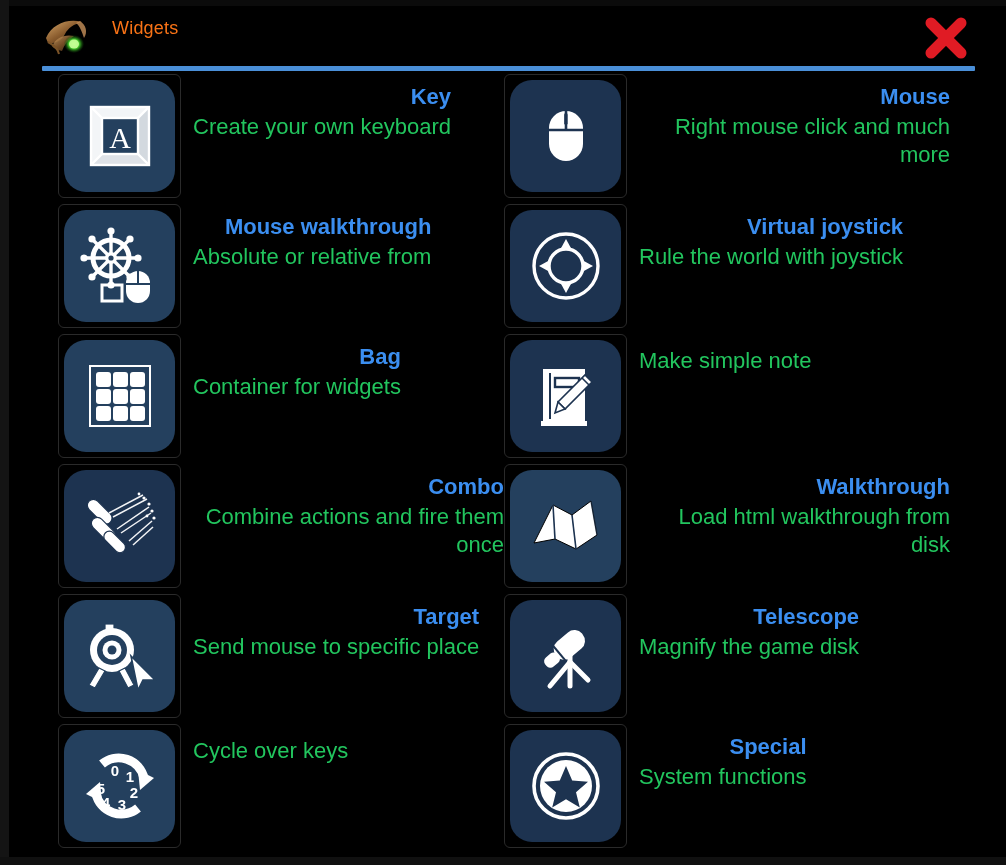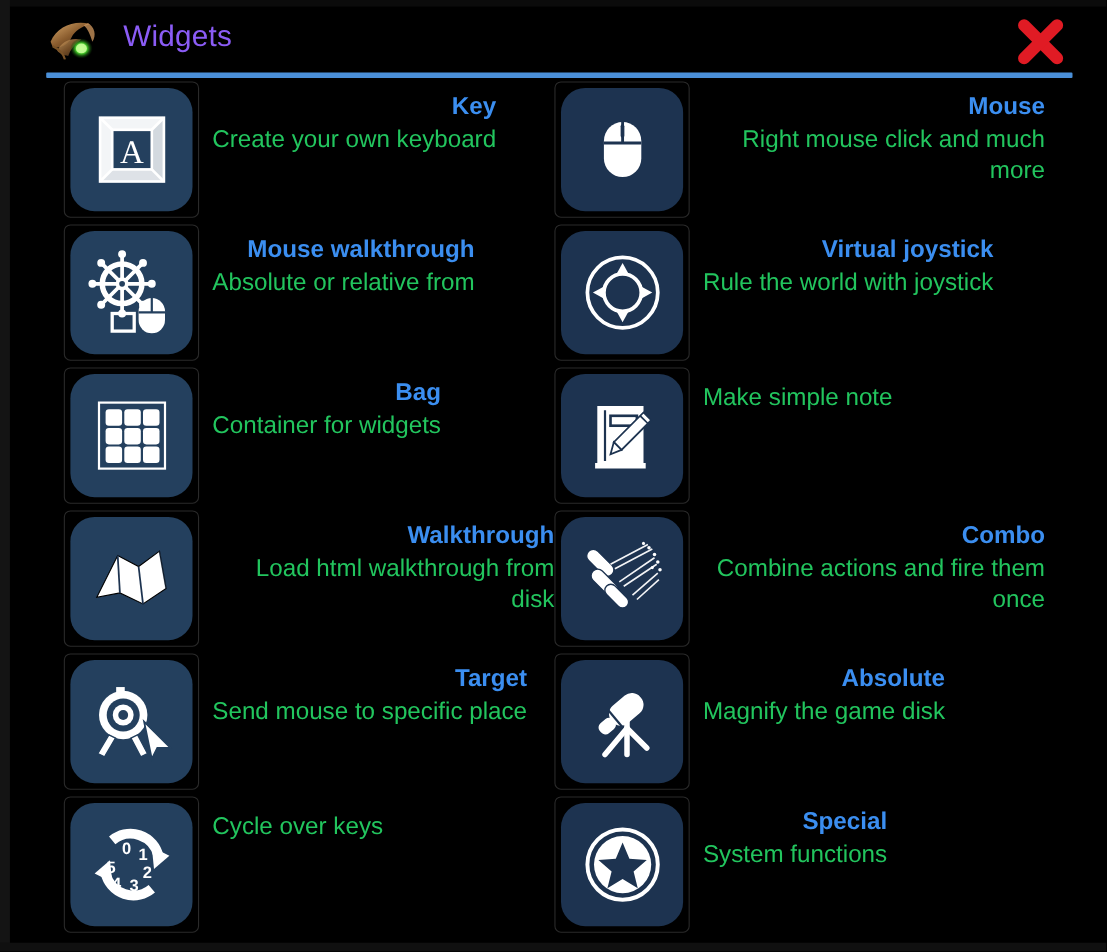--- a/index.html
+++ b/index.html
@@ -53,22 +53,22 @@
     left: 38px; top: 6px;
     width: 56px; height: 48px;
     overflow: hidden;
   }
   .app-logo svg { display: block; }
 
   .window-title {
     position: absolute;
     left: 112px;
     top: 12px;
-    font-size: 27px;
-    color: #8b5cf6;
+    font-size: 18px;
+    color: #f97316;
     letter-spacing: 0.2px;
     white-space: nowrap;
   }
 
   .close-button {
     position: absolute;
     right: 32px;
     top: 8px;
     width: 56px;
     height: 48px;
@@ -349,39 +349,20 @@
               <line x1="53" y1="19" x2="60" y2="26" stroke="#1d3350" stroke-width="1.6"></line>
             </g>
           </svg>
         </div>
       </div>
       <div class="widget-text">
         <p class="widget-desc">Make simple note</p>
       </div>
     </div>
 
-    <div class="widget-item col-left">
-      <div class="tile">
-        <div class="tile-inner">
-          <svg width="76" height="70" viewBox="0 0 76 70">
-            <path d="M6 52 L25 14 L44 24 L63 10 L69 44 L48 58 L27 48 Z" fill="#ffffff" stroke="#000000" stroke-width="1"></path>
-            <g stroke="#1d3350" stroke-width="1.6" fill="none">
-              <path d="M25 14 L27 48"></path>
-              <path d="M44 24 L48 58"></path>
-              <path d="M63 10 L69 44" opacity="0.5"></path>
-            </g>
-          </svg>
-        </div>
-      </div>
-      <div class="widget-text">
-        <p class="widget-title">Walkthrough</p>
-        <p class="widget-desc">Load html walkthrough from disk</p>
-      </div>
-    </div>
-
     <div class="widget-item col-right">
       <div class="tile">
         <div class="tile-inner">
           <svg width="78" height="78" viewBox="0 0 78 78">
             <g fill="#ffffff" stroke="#1d3350" stroke-width="1.2">
               <g transform="rotate(45 18 24)">
                 <rect x="4" y="18" width="30" height="12" rx="6"></rect>
               </g>
               <g transform="rotate(45 22 42)">
                 <rect x="8" y="36" width="30" height="12" rx="6"></rect>
@@ -411,20 +392,39 @@
       </div>
       <div class="widget-text">
         <p class="widget-title">Combo</p>
         <p class="widget-desc">Combine actions and fire them once</p>
       </div>
     </div>
 
     <div class="widget-item col-left">
       <div class="tile">
         <div class="tile-inner">
+          <svg width="76" height="70" viewBox="0 0 76 70">
+            <path d="M6 52 L25 14 L44 24 L63 10 L69 44 L48 58 L27 48 Z" fill="#ffffff" stroke="#000000" stroke-width="1"></path>
+            <g stroke="#1d3350" stroke-width="1.6" fill="none">
+              <path d="M25 14 L27 48"></path>
+              <path d="M44 24 L48 58"></path>
+              <path d="M63 10 L69 44" opacity="0.5"></path>
+            </g>
+          </svg>
+        </div>
+      </div>
+      <div class="widget-text">
+        <p class="widget-title">Walkthrough</p>
+        <p class="widget-desc">Load html walkthrough from disk</p>
+      </div>
+    </div>
+
+    <div class="widget-item col-left">
+      <div class="tile">
+        <div class="tile-inner">
           <svg width="78" height="76" viewBox="0 0 78 76">
             <rect x="24" y="6" width="9" height="9" fill="#ffffff" stroke="#24405e" stroke-width="1.2"></rect>
             <circle cx="31" cy="32" r="22" fill="#ffffff"></circle>
             <circle cx="31" cy="32" r="15" fill="#24405e"></circle>
             <circle cx="31" cy="32" r="9.5" fill="#ffffff"></circle>
             <circle cx="31" cy="32" r="4.5" fill="#24405e"></circle>
             <g fill="#ffffff" stroke="#24405e" stroke-width="1.2">
               <polygon points="18,50 24,53 14,70 8,67"></polygon>
               <polygon points="44,50 38,53 47,70 53,67"></polygon>
             </g>
@@ -449,21 +449,21 @@
             </g>
             <g stroke="#ffffff" stroke-width="5" stroke-linecap="round">
               <line x1="42" y1="34" x2="42" y2="68"></line>
               <line x1="42" y1="44" x2="22" y2="68"></line>
               <line x1="42" y1="44" x2="60" y2="62"></line>
             </g>
           </svg>
         </div>
       </div>
       <div class="widget-text">
-        <p class="widget-title">Absolute</p>
+        <p class="widget-title">Telescope</p>
         <p class="widget-desc">Magnify the game disk</p>
       </div>
     </div>
 
     <div class="widget-item col-left">
       <div class="tile">
         <div class="tile-inner">
           <svg width="80" height="80" viewBox="0 0 80 80">
             <g fill="none" stroke="#ffffff" stroke-width="9" stroke-linecap="butt">
               <path d="M16 48 A26 26 0 0 0 58 62"></path>

